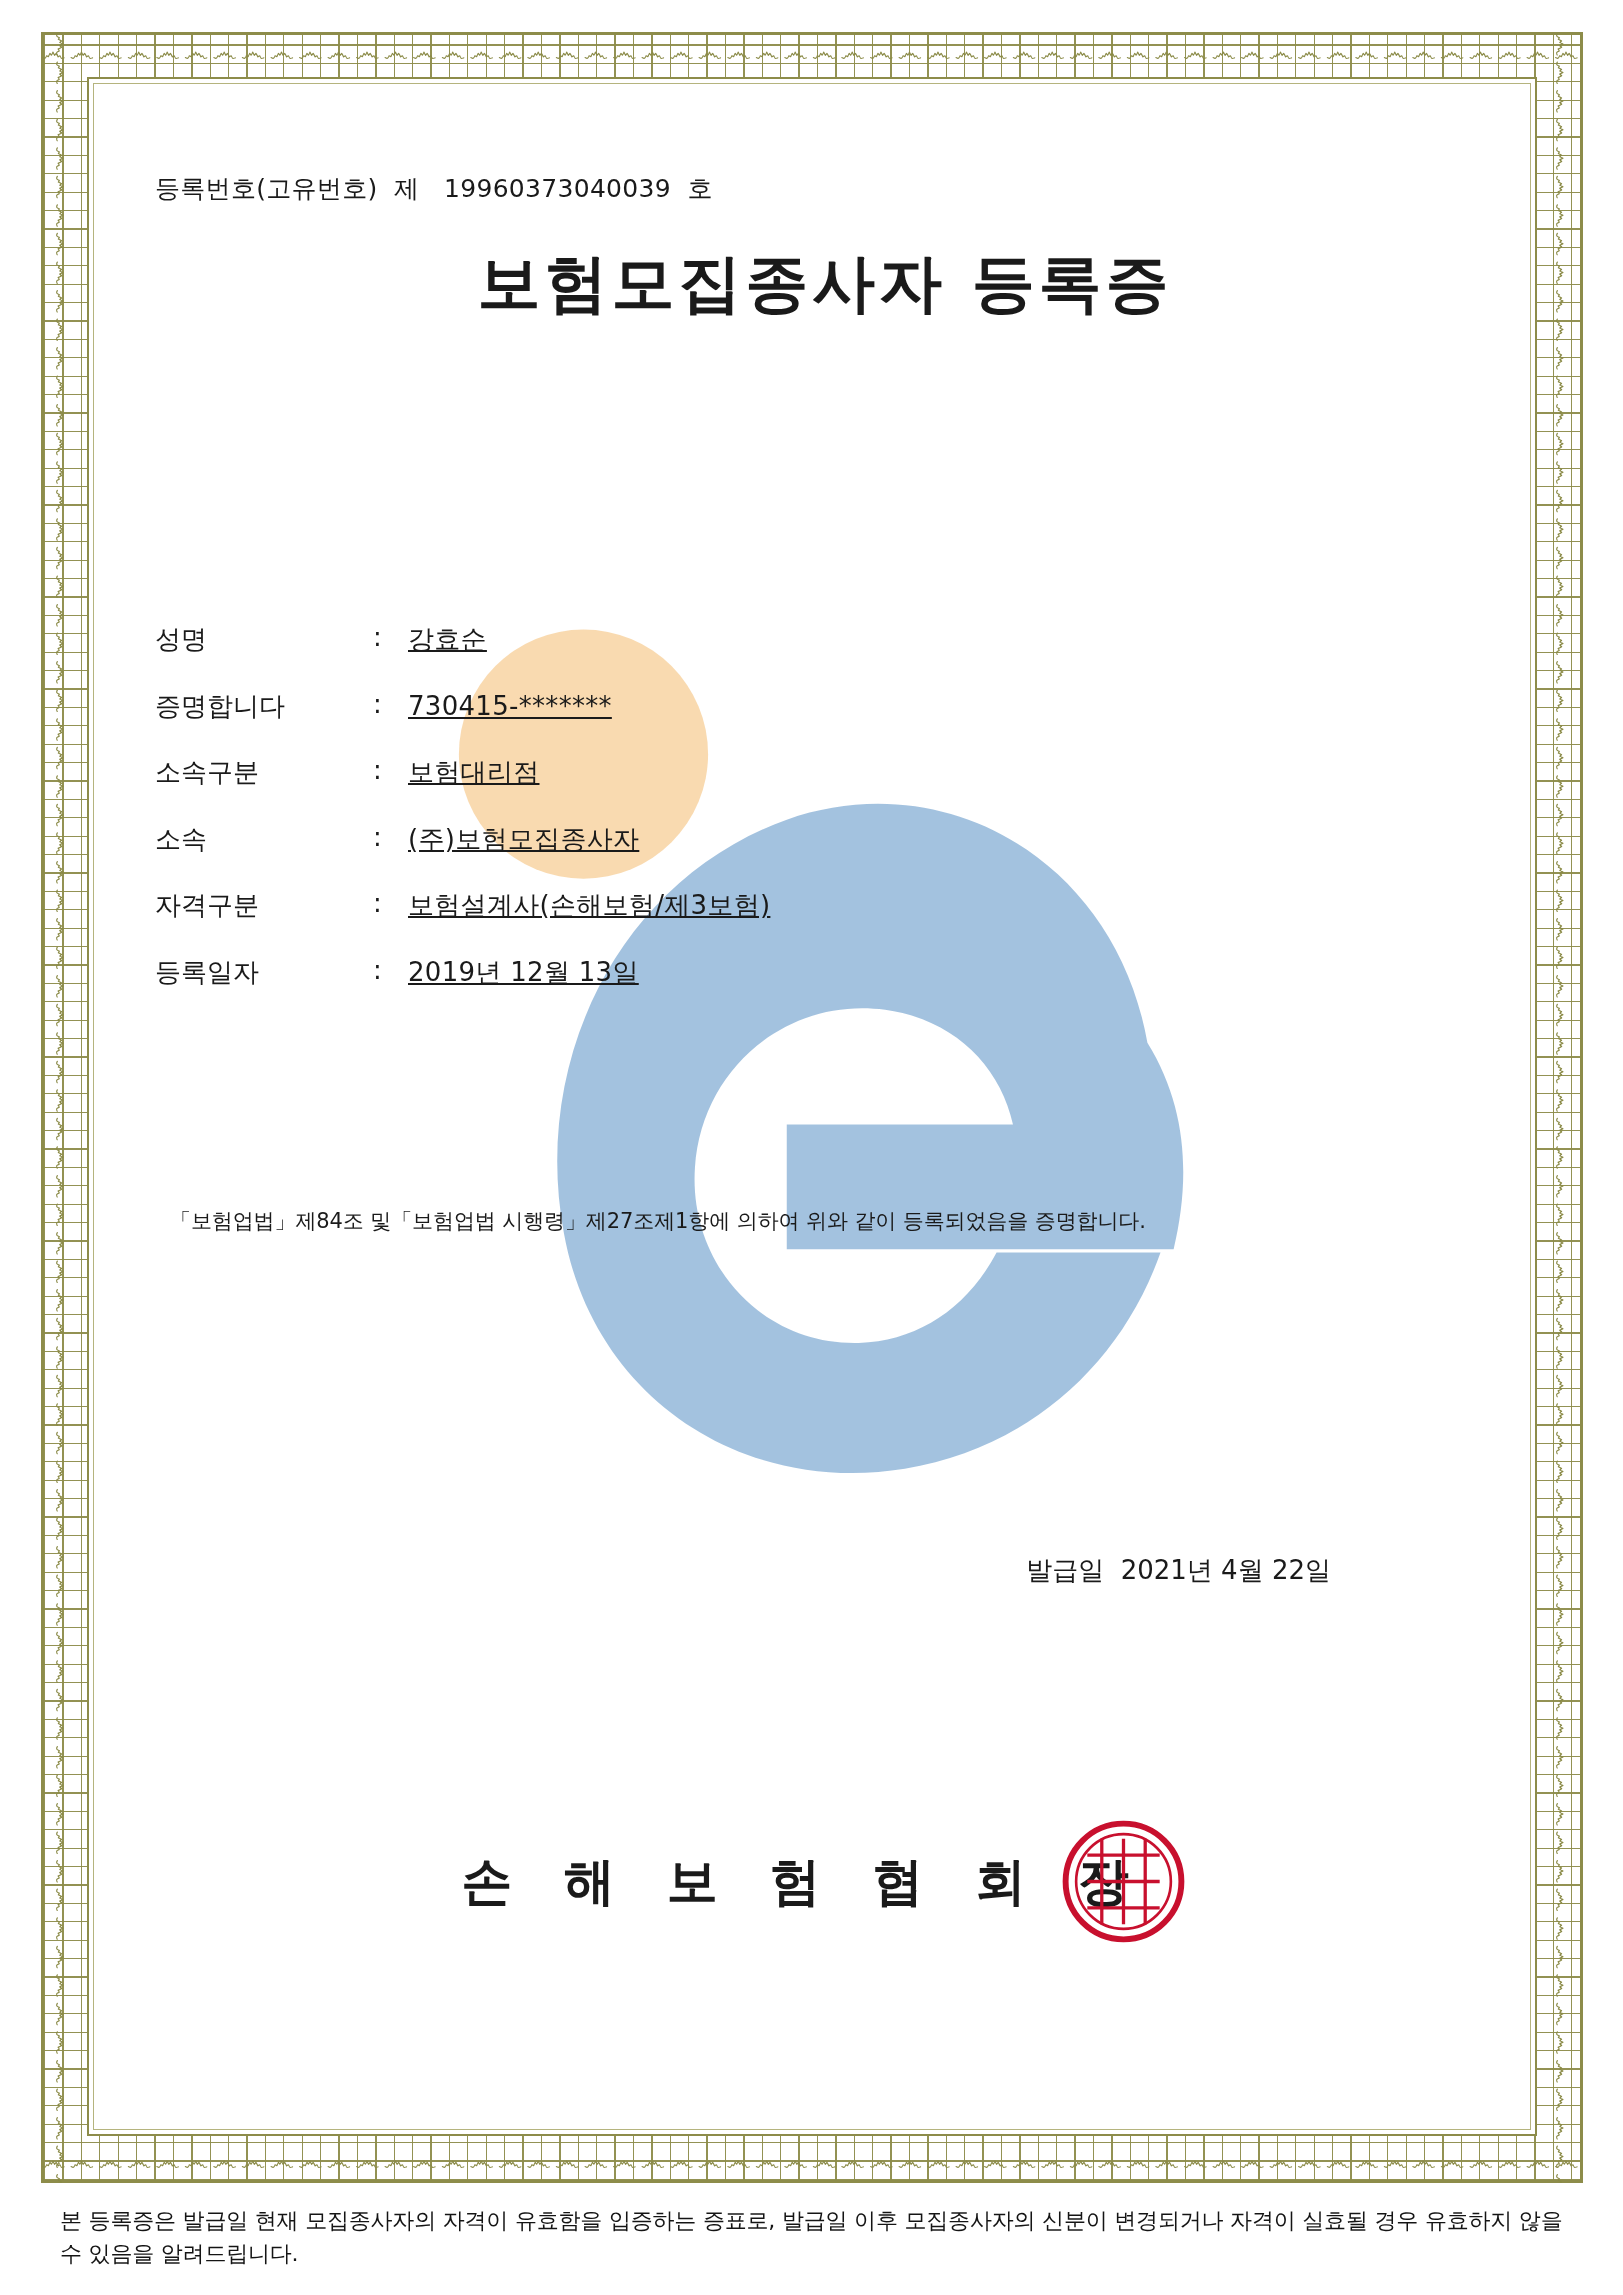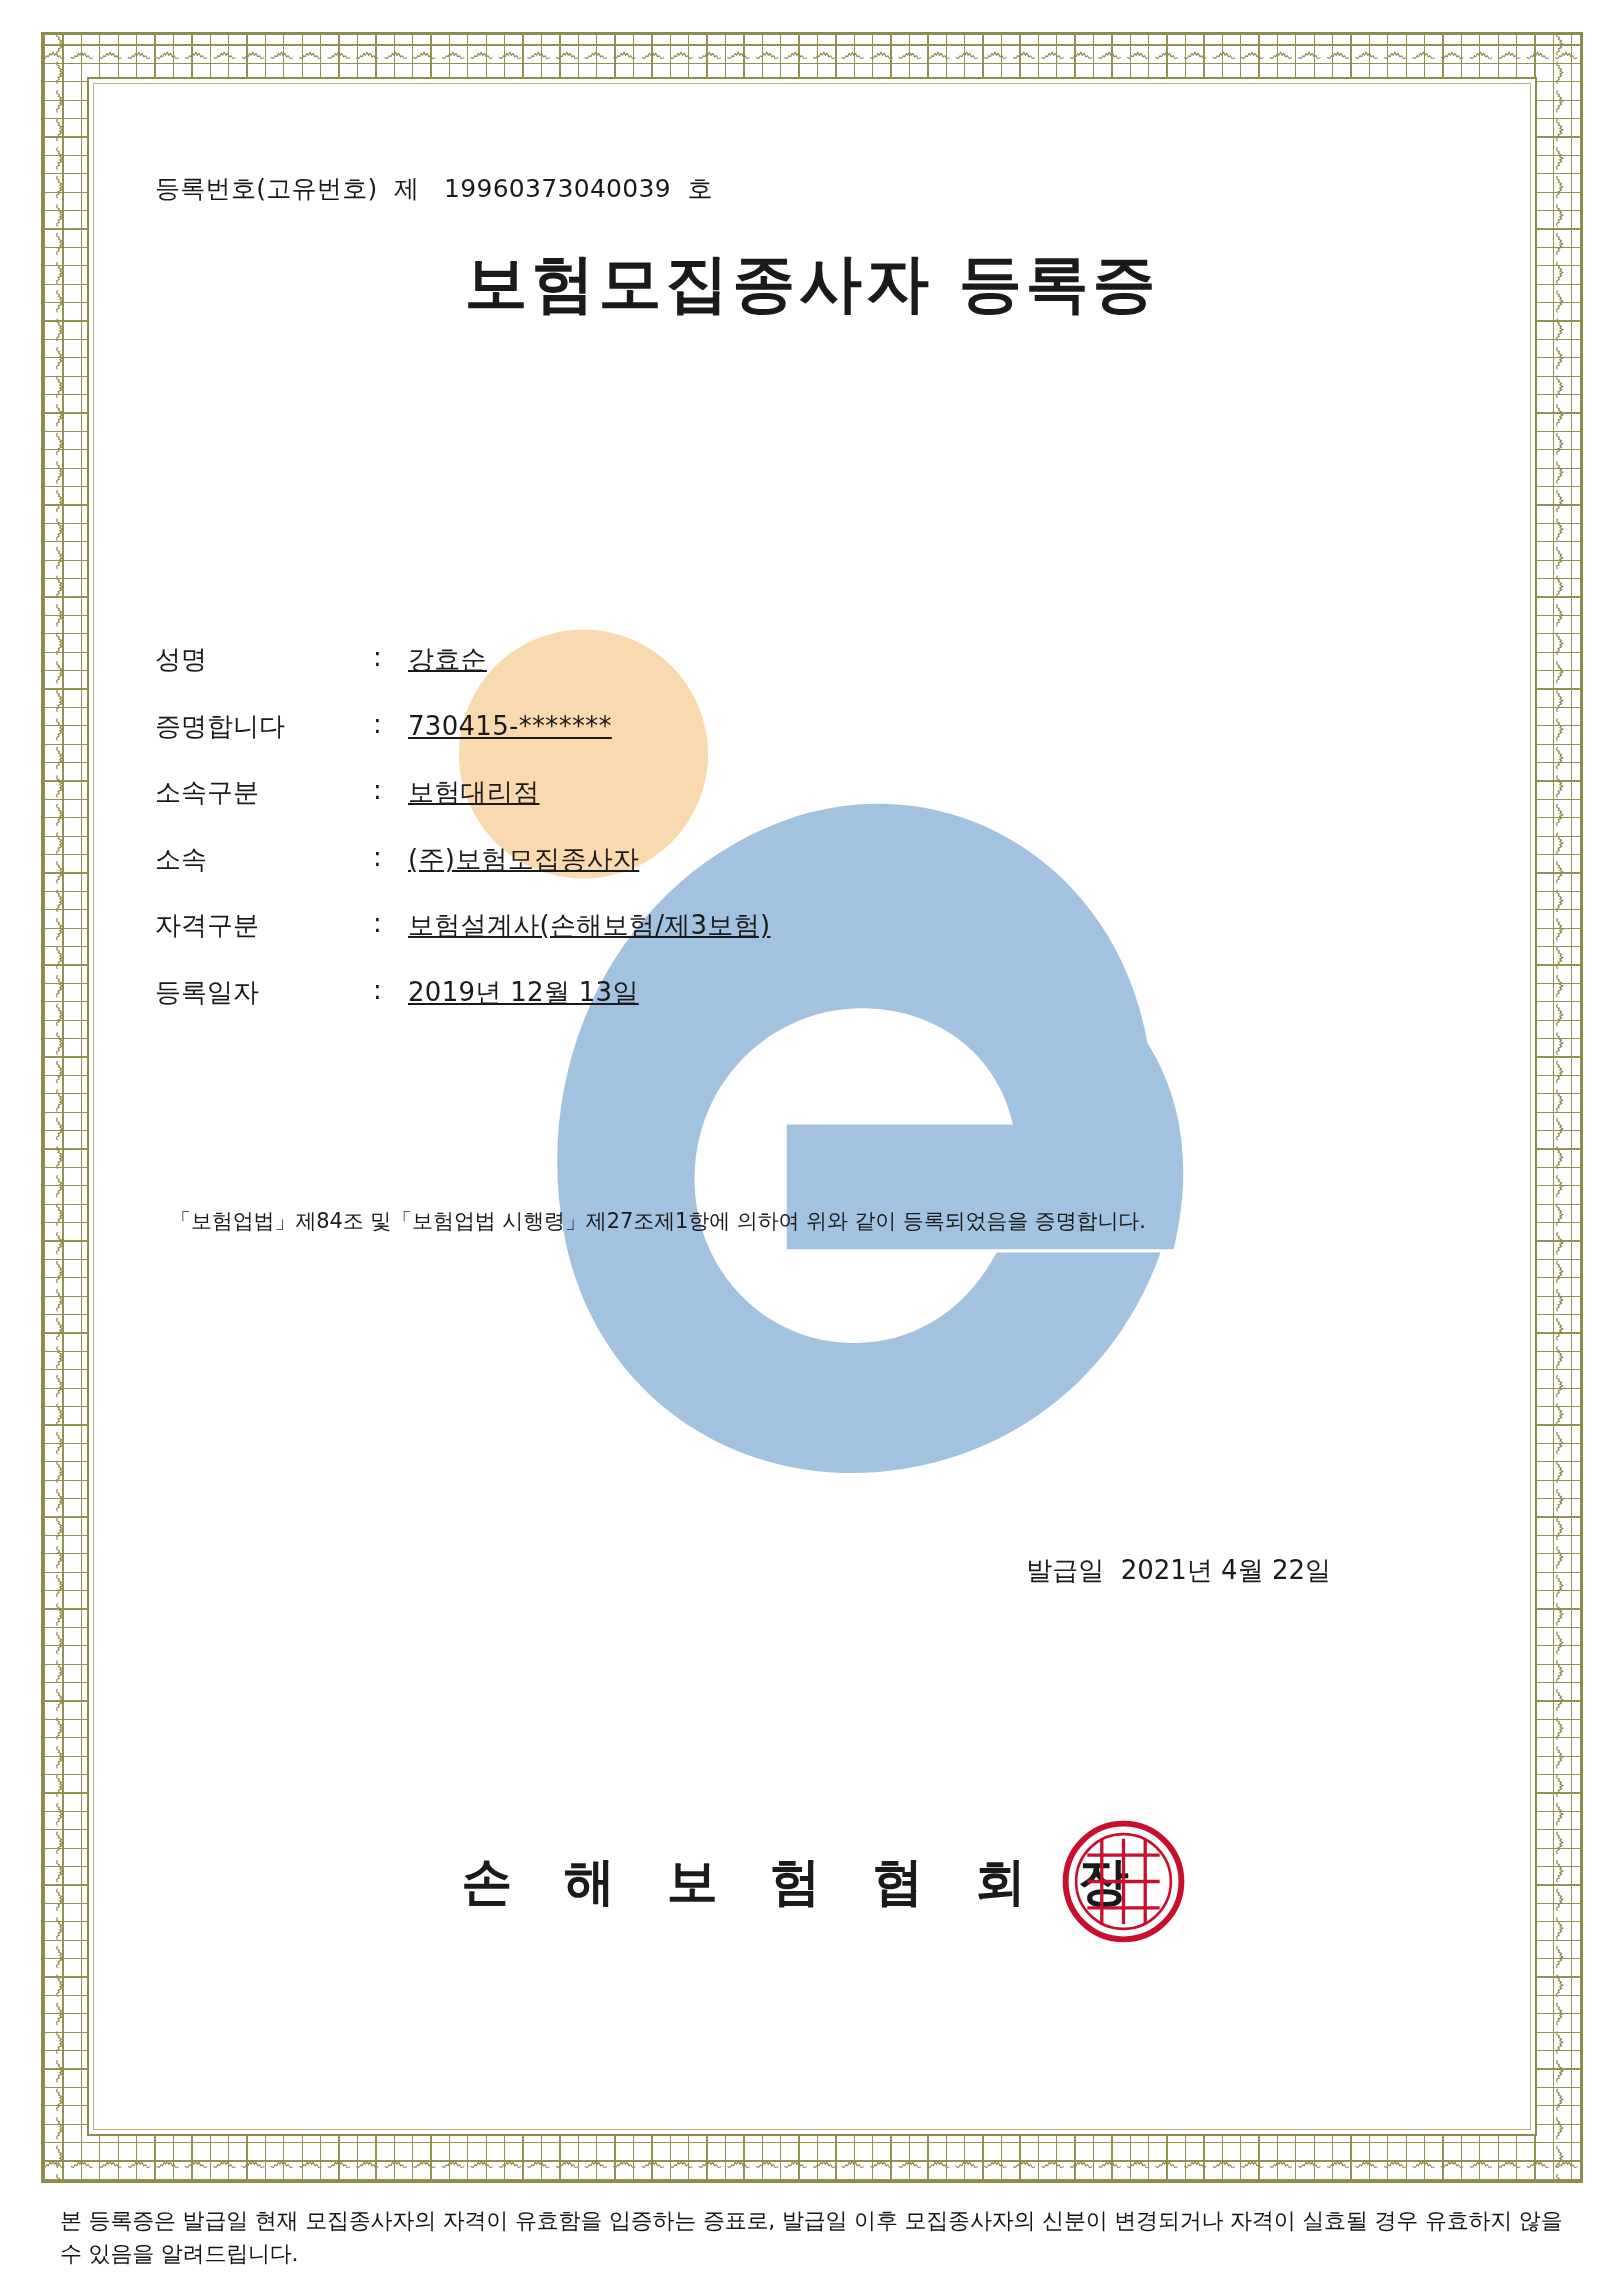--- a/index.html
+++ b/index.html
@@ -109,35 +109,34 @@
     position: absolute;
     left: 68px;
     top: 95px;
     font-size: 25px;
     letter-spacing: 0.3px;
     white-space: pre;
   }
 
   .title {
     position: absolute;
-    left: 0;
+    left: 13px;
     top: 164px;
     width: 1450px;
     text-align: center;
     font-size: 63px;
     font-weight: 700;
     letter-spacing: 3.9px;
   }
 
   .fields {
     position: absolute;
     left: 68px;
     top: 545px;
     width: 1246px;
-    margin-top: 20px;
   }
   .field-row {
     display: flex;
     align-items: baseline;
     margin-bottom: 31.5px;
     font-size: 26px;
   }
   .field-label {
     width: 236px;
     display: flex;

